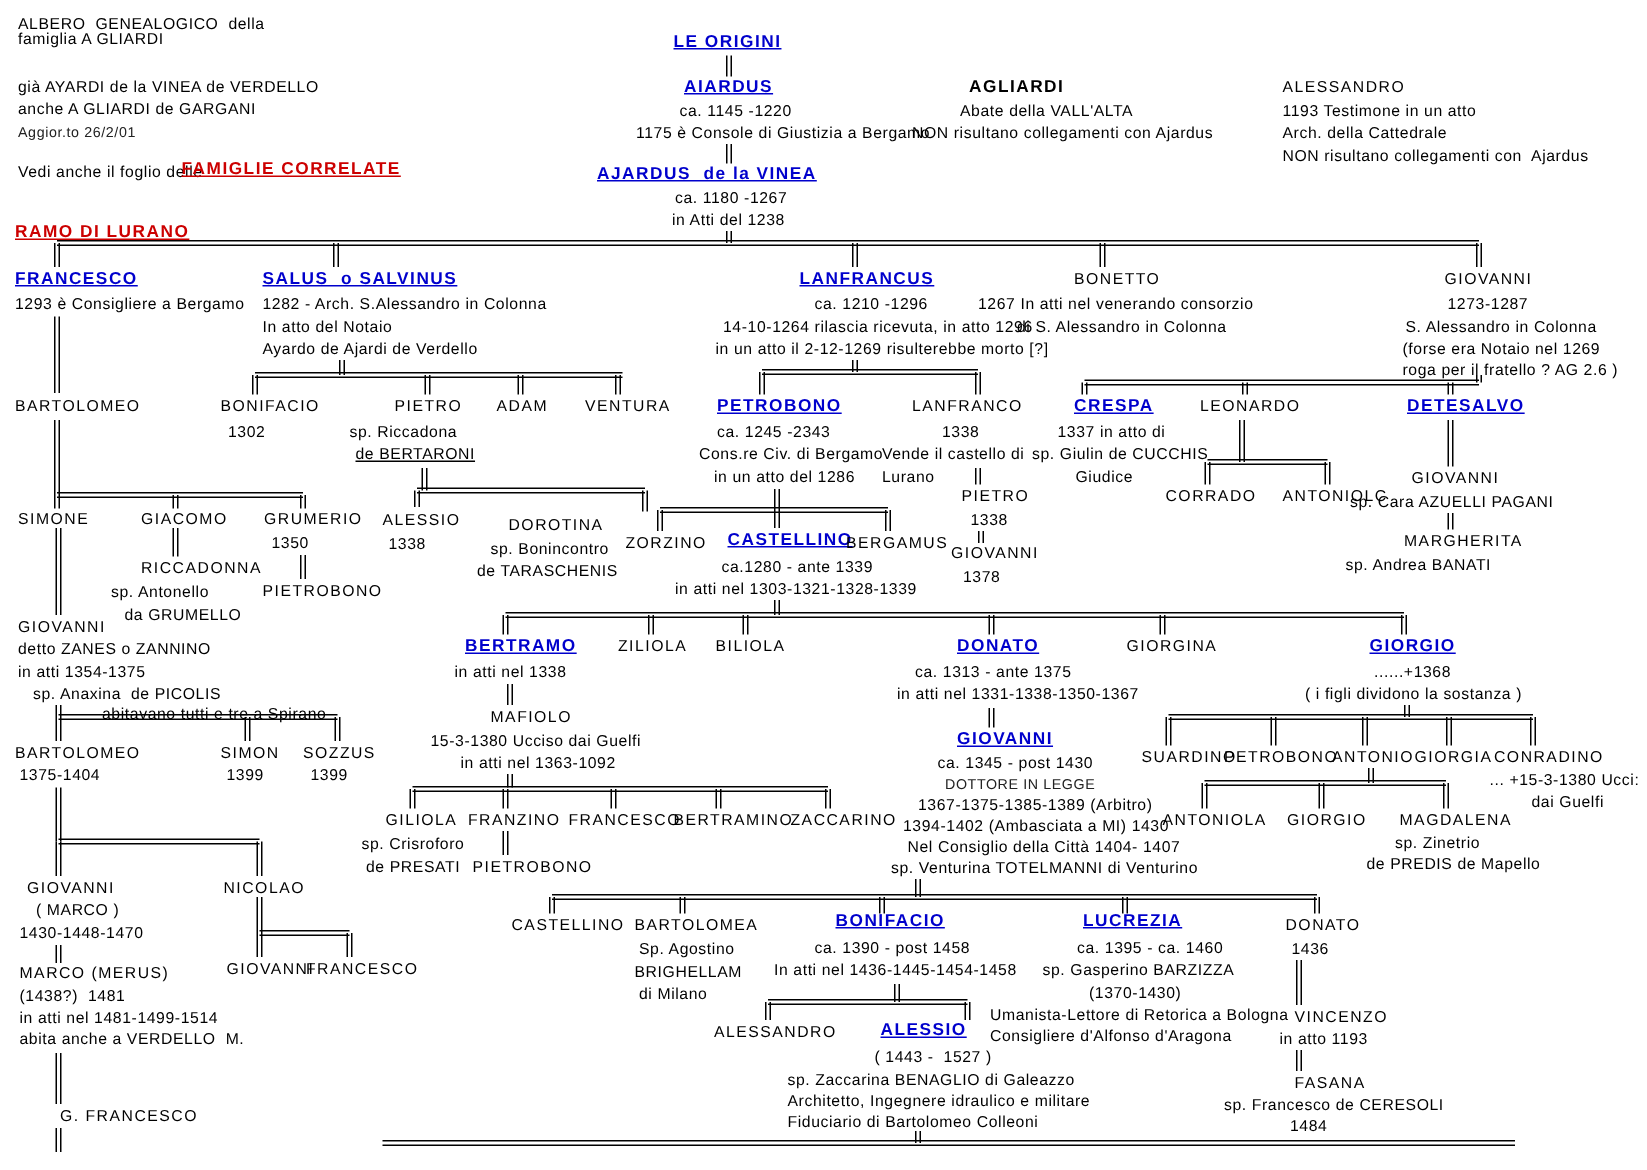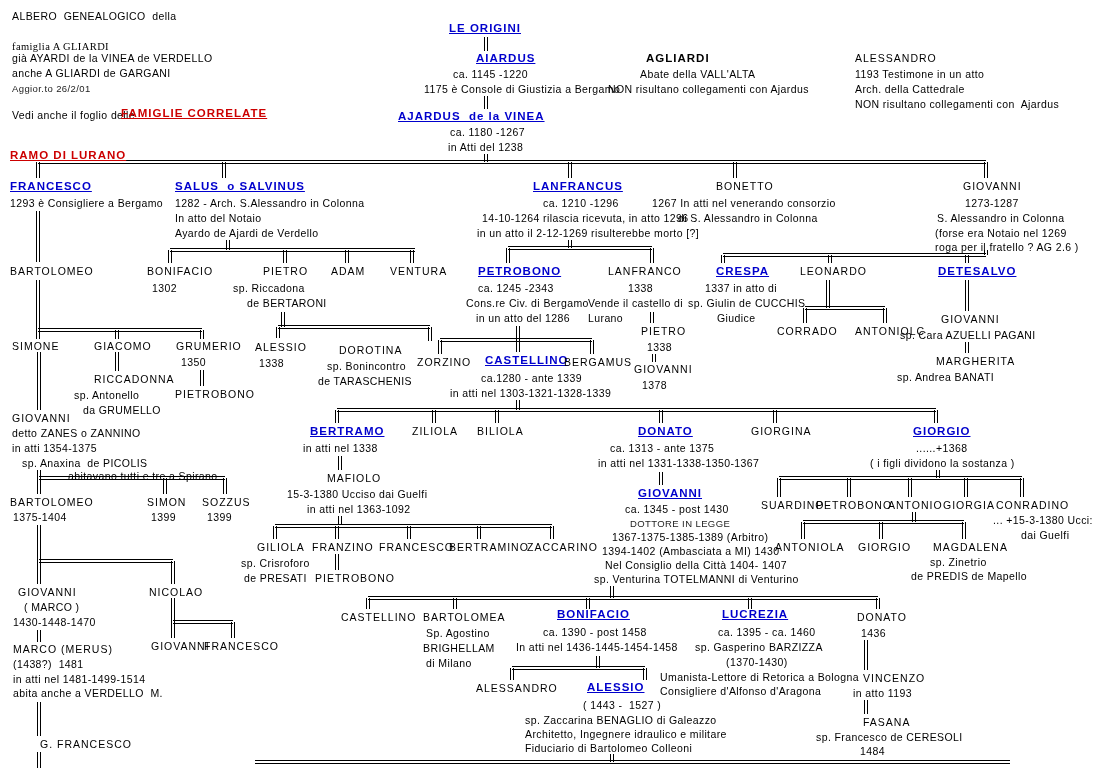--- a/index.html
+++ b/index.html
@@ -161,29 +161,29 @@
     <div class="lv" style="left: 847px; top: 478px; height: 19px;"></div>
     <div class="lv" style="left: 908px; top: 478px; height: 19px;"></div>
     <div class="lv" style="left: 964px; top: 478px; height: 19px;"></div>
     <div class="lv" style="left: 1020px; top: 478px; height: 19px;"></div>
     <div class="lv" style="left: 912px; top: 512px; height: 10px;"></div>
     <div class="lh" style="left: 803px; top: 520px; width: 161px;"></div>
     <div class="lv" style="left: 801px; top: 522px; height: 17px;"></div>
     <div class="lv" style="left: 879px; top: 522px; height: 17px;"></div>
     <div class="lv" style="left: 962px; top: 522px; height: 17px;"></div>
     <div class="t p" style="left: 12px; top: 10px;">ALBERO  GENEALOGICO  della</div>
-    <div class="t p" style="left: 12px; top: 40px; font-family: Liberation Serif, serif;">famiglia A GLIARDI</div>
+    <div class="t p" style="left: 12px; top: 20px;">famiglia A GLIARDI</div>
     <div class="t p" style="left: 12px; top: 52px;">già AYARDI de la VINEA de VERDELLO</div>
     <div class="t p" style="left: 12px; top: 67px;">anche A GLIARDI de GARGANI</div>
     <div class="t s" style="left: 12px; top: 82px;">Aggior.to 26/2/01</div>
     <div class="t p" style="left: 12px; top: 109px;">Vedi anche il foglio delle</div>
     <div class="t r" style="left: 121px; top: 107px;">FAMIGLIE CORRELATE</div>
     <div class="t r" style="left: 10px; top: 149px;">RAMO DI LURANO</div>
     <div class="t l" style="left: 449px; top: 22px;">LE ORIGINI</div>
-    <div class="t l" style="left: 456px; top: 52px; margin-left: 20px;">AIARDUS</div>
+    <div class="t l" style="left: 456px; top: 52px;">AIARDUS</div>
     <div class="t p" style="left: 453px; top: 68px;">ca. 1145 -1220</div>
     <div class="t p" style="left: 424px; top: 83px;">1175 è Console di Giustizia a Bergamo</div>
     <div class="t l" style="left: 398px; top: 110px;">AJARDUS  de la VINEA</div>
     <div class="t p" style="left: 450px; top: 126px;">ca. 1180 -1267</div>
     <div class="t p" style="left: 448px; top: 141px;">in Atti del 1238</div>
     <div class="t b" style="left: 646px; top: 52px;">AGLIARDI</div>
     <div class="t p" style="left: 640px; top: 68px;">Abate della VALL'ALTA</div>
     <div class="t p" style="left: 608px; top: 83px;">NON risultano collegamenti con Ajardus</div>
     <div class="t n" style="left: 855px; top: 52px;">ALESSANDRO</div>
     <div class="t p" style="left: 855px; top: 68px;">1193 Testimone in un atto</div>
@@ -205,21 +205,21 @@
     <div class="t n" style="left: 963px; top: 180px;">GIOVANNI</div>
     <div class="t p" style="left: 965px; top: 197px;">1273-1287</div>
     <div class="t p" style="left: 937px; top: 212px;">S. Alessandro in Colonna</div>
     <div class="t p" style="left: 935px; top: 227px;">(forse era Notaio nel 1269</div>
     <div class="t p" style="left: 935px; top: 241px;">roga per il fratello ? AG 2.6 )</div>
     <div class="t n" style="left: 10px; top: 265px;">BARTOLOMEO</div>
     <div class="t n" style="left: 147px; top: 265px;">BONIFACIO</div>
     <div class="t p" style="left: 152px; top: 282px;">1302</div>
     <div class="t n" style="left: 263px; top: 265px;">PIETRO</div>
     <div class="t p" style="left: 233px; top: 282px;">sp. Riccadona</div>
-    <div class="t p" style="left: 247px; top: 297px;">de BERTARONI</div>
+    <div class="t p" style="left: 237px; top: 297px; text-decoration: underline;">de BERTARONI</div>
     <div class="t n" style="left: 331px; top: 265px;">ADAM</div>
     <div class="t n" style="left: 390px; top: 265px;">VENTURA</div>
     <div class="t l" style="left: 478px; top: 265px;">PETROBONO</div>
     <div class="t p" style="left: 478px; top: 282px;">ca. 1245 -2343</div>
     <div class="t p" style="left: 466px; top: 297px;">Cons.re Civ. di Bergamo</div>
     <div class="t p" style="left: 476px; top: 312px;">in un atto del 1286</div>
     <div class="t n" style="left: 608px; top: 265px;">LANFRANCO</div>
     <div class="t p" style="left: 628px; top: 282px;">1338</div>
     <div class="t p" style="left: 588px; top: 297px;">Vende il castello di</div>
     <div class="t p" style="left: 588px; top: 312px;">Lurano</div>

